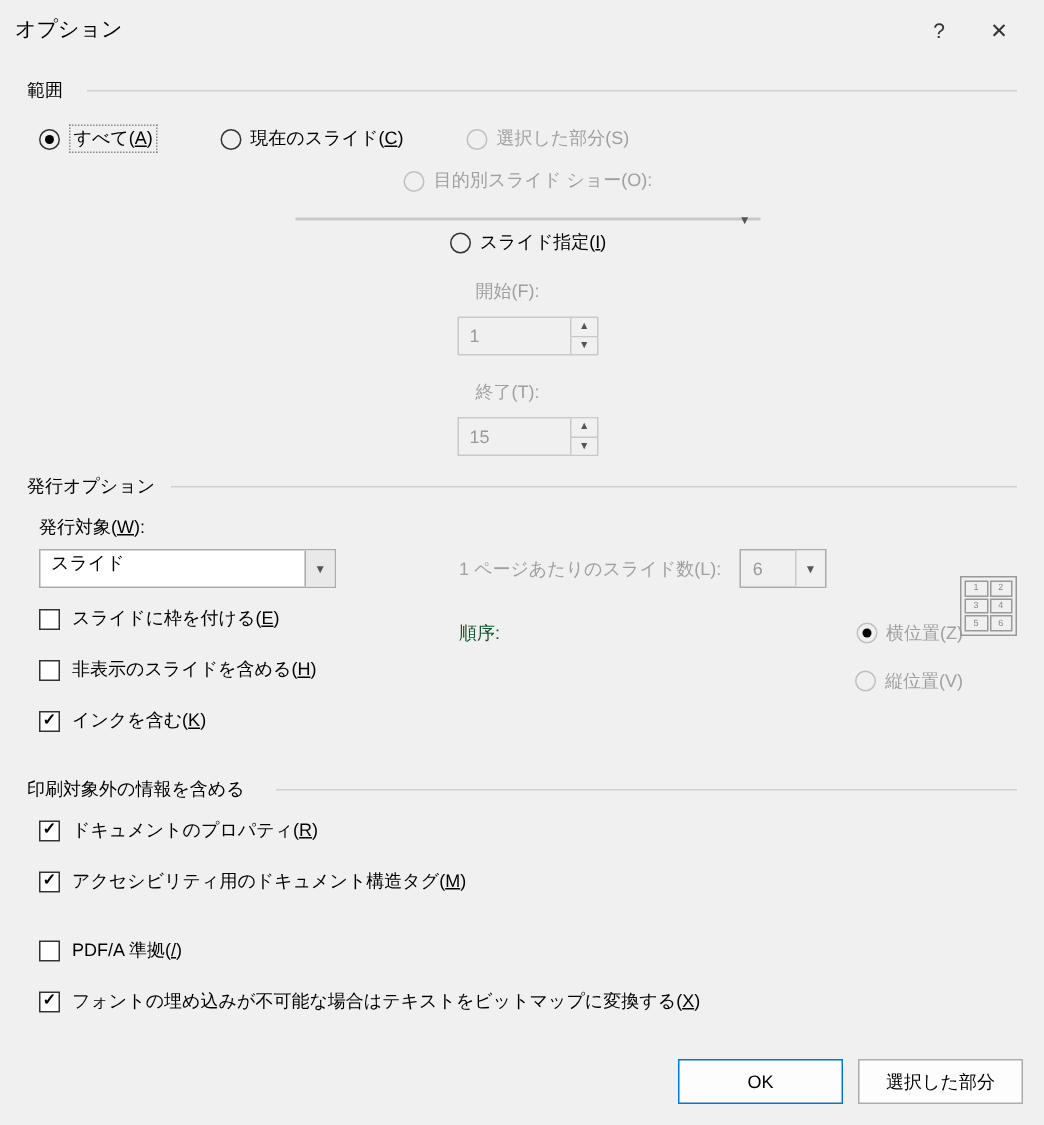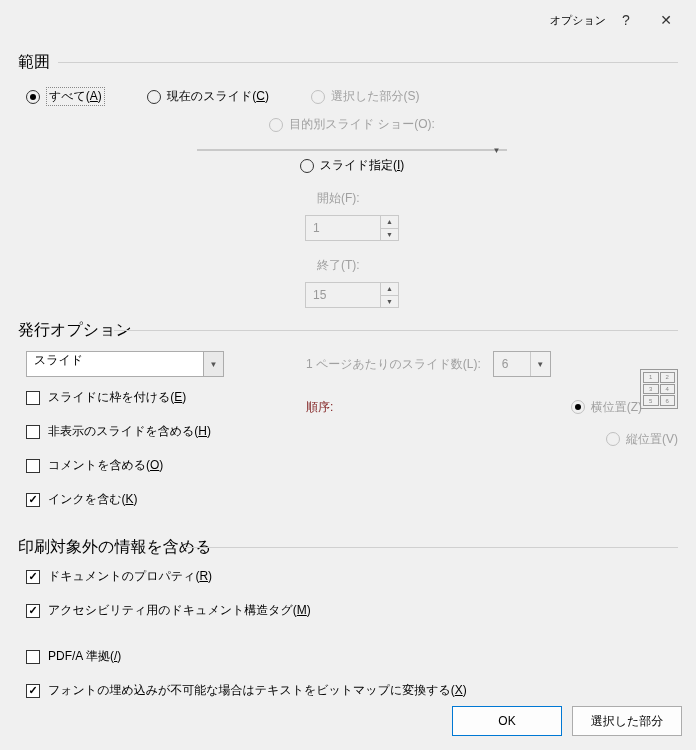--- a/index.html
+++ b/index.html
@@ -1,21 +1,21 @@
 <!DOCTYPE html>
 <html><head>
   <meta charset="utf-8">
   <style>
     * { box-sizing: border-box; margin: 0; padding: 0; font-family: "Yu Gothic UI", "Meiryo", sans-serif; }
     body { background: #f0f0f0; width: 696px; height: 750px; font-size: 12px; color: #000; overflow: hidden; }
     .titlebar { display: flex; align-items: center; padding: 8px 10px; height: 40px; }
-    .titlebar-title { flex: 1; font-size: 11px; text-align: right; }
+    .titlebar-title { flex: 1; font-size: 14px; }
     .titlebar-btn { width: 40px; text-align: center; font-size: 14px; color: #333; cursor: pointer; }
     .content { padding: 6px 18px 0 18px; }
-    .group-title { font-size: 16px; padding: 6px 0 4px 0; position: relative; }
+    .group-title { font-size: 12px; padding: 6px 0 4px 0; position: relative; }
     .group-title::after { content: ""; position: absolute; top: 50%; height: 1px; background: #d0d0d0; margin-left: 6px; }
     .g1::after { left: 34px; right: 0; }
     .g2::after { left: 90px; right: 0; }
     .g3::after { left: 160px; right: 0; }
     .g4::after { left: 112px; right: 0; }
     .body { padding: 6px 0 6px 8px; }
     .row { display: flex; align-items: center; min-height: 32px; gap: 8px; flex-direction: column; }
     .radio-row { display: flex; align-items: center; gap: 42px; padding: 4px 0 10px 0; }
     .radio { display: inline-flex; align-items: center; gap: 6px; cursor: pointer; }
     .radio-circle { width: 14px; height: 14px; border: 1px solid #333; border-radius: 50%; display: inline-flex; align-items: center; justify-content: center; }
@@ -47,21 +47,21 @@
     .row-tall { min-height: 34px; }
     .footer { position: absolute; bottom: 14px; right: 14px; display: flex; gap: 10px; }
     .btn { width: 110px; height: 30px; border: 1px solid #acacac; background: #fdfdfd; cursor: pointer; font-size: 12px; }
     .btn.primary { border: 1px solid #0078d4; }
     .sp-label { display: inline-block; min-width: 70px; }
     .r2 { padding-top: 6px; }
     .ml-auto { margin-left: auto; }
     .slides-per-row { display: flex; align-items: center; gap: 12px; margin-bottom: 14px; }
     .small-dd { width: 58px; height: 26px; border: 1px solid #acacac; background: #f0f0f0; position: relative; display: flex; align-items: center; padding-left: 8px; color: #999; }
     .order-row { display: flex; align-items: center; min-height: 32px; }
-    .order-lbl { width: 70px; color: #7f1d1d; }
+    .order-lbl { width: 70px; color: #14532d; }
   </style>
 </head>
 <body>
 
 <div class="titlebar">
   <div class="titlebar-title">オプション</div>
   <div class="titlebar-btn">?</div>
   <div class="titlebar-btn">✕</div>
 </div>
 
@@ -114,39 +114,36 @@
         <div class="spin-btns">
             <div class="spin-btn">▲</div>
             <div class="spin-btn">▼</div>
           </div>
       </div>
     </div>
   </div>
 
   <div class="group-title g2">発行オプション</div>
   <div class="body pub-area">
+    <div style="margin-bottom:6px;"><span>発行対象(</span><span class="u">W</span><span>):</span></div>
     <div class="two-col">
       <div class="left-col">
         <div class="sel-dropdown" style="width:198px;margin-bottom:12px;">
           <span style="padding-left:7px">スライド</span>
           <div class="dd-arrow">▼</div>
         </div>
         <div class="row-tall"><span class="checkbox">
               <span class="cb-box"></span>
               <span><span>スライドに枠を付ける(</span><span class="u">E</span><span>)</span></span>
             </span></div>
         <div class="row-tall"><span class="checkbox">
               <span class="cb-box"></span>
               <span><span>非表示のスライドを含める(</span><span class="u">H</span><span>)</span></span>
             </span></div>
         <div class="row-tall"><span class="checkbox">
-              <span class="cb-box"></span>
-              <span><span>コメントを含める(</span><span class="u">O</span><span>)</span></span>
-            </span></div>
-        <div class="row-tall"><span class="checkbox">
               <span class="cb-box checked"></span>
               <span><span>インクを含む(</span><span class="u">K</span><span>)</span></span>
             </span></div>
       </div>
       <div class="right-col">
         <div class="slides-per-row">
           <span class="lbl-disabled">1 ページあたりのスライド数(L):</span>
           <div class="small-dd">
             <span>6</span>
             <div class="dd-arrow" style="border-color:#c9c9c9;background:#f0f0f0">▼</div>
@@ -154,21 +151,21 @@
         </div>
         <div class="order-row">
           <span class="order-lbl">順序:</span>
           <span class="radio disabled ml-auto" style="margin-right:36px">
             <span class="radio-circle sel" style="border-color:#c0c0c0"></span>
             <span class="lbl-disabled">横位置(Z)</span>
           </span>
         </div>
         <div class="order-row">
           <span class="order-lbl"></span>
-          <span class="radio disabled ml-auto" style="">
+          <span class="radio disabled ml-auto" style="margin-right:36px">
             <span class="radio-circle" style="border-color:#c0c0c0"></span>
             <span class="lbl-disabled">縦位置(V)</span>
           </span>
         </div>
         <div class="layout-icon">
           <div class="layout-cell">1</div>
             <div class="layout-cell">2</div>
           <div class="layout-cell">3</div>
             <div class="layout-cell">4</div>
           <div class="layout-cell">5</div>

